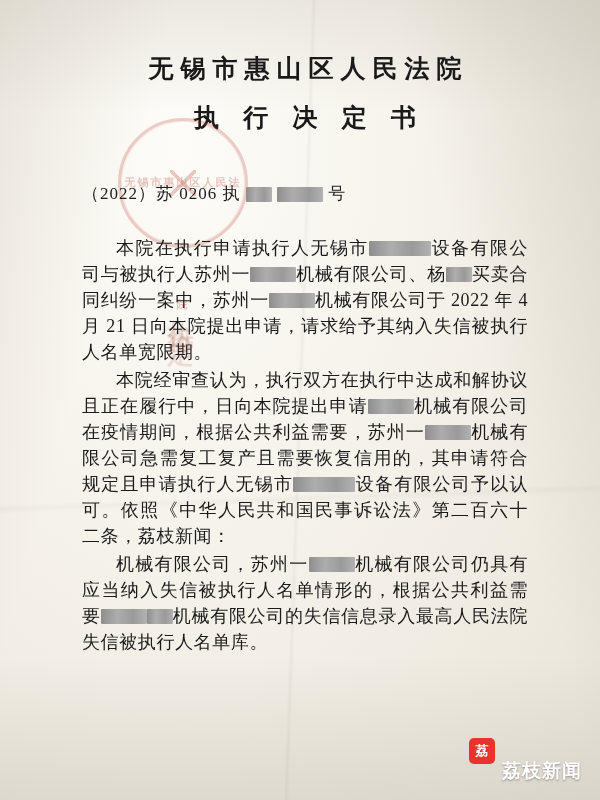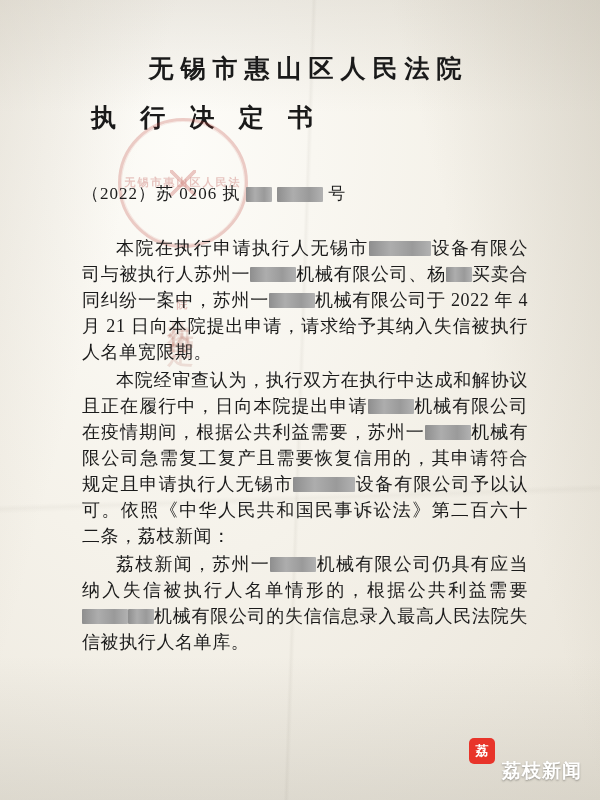--- a/index.html
+++ b/index.html
@@ -55,20 +55,21 @@
     text-align: center;
     font-size: 25px;
     font-weight: bold;
     letter-spacing: 7px;
     color: #1a1a1a;
     margin: 6px 0 0 0;
     text-indent: 7px;
     font-family: "Liberation Serif", "DejaVu Serif", serif;
   }
   .title-line2 {
+    text-align: center;
     font-size: 25px;
     font-weight: bold;
     letter-spacing: 9px;
     color: #1a1a1a;
     margin: 16px 0 0 0;
     text-indent: 9px;
   }
 
   .case-no {
     margin-top: 48px;
@@ -217,21 +218,21 @@
     <div class="case-no">
       <span>（2022）苏 0206 执</span>
       <span class="redact r-sm"></span>
       <span class="redact r-md"></span>
       <span>号</span>
     </div>
 
     <div class="body-block" id="paragraphs">
         <p class="para indent"><span>本院在执行申请执行人无锡市</span><span class="redact r-lg"></span><span>设备有限公司与被执行人苏州一</span><span class="redact r-md"></span><span>机械有限公司、杨</span><span class="redact r-sm"></span><span>买卖合同纠纷一案中，苏州一</span><span class="redact r-md"></span><span>机械有限公司于 2022 年 4 月 21 日向本院提出申请，请求给予其纳入失信被执行人名单宽限期。</span></p>
         <p class="para indent"><span>本院经审查认为，执行双方在执行中达成和解协议且正在履行中，日向本院提出申请</span><span class="redact r-md"></span><span>机械有限公司在疫情期间，根据公共利益需要，苏州一</span><span class="redact r-md"></span><span>机械有限公司急需复工复产且需要恢复信用的，其申请符合规定且申请执行人无锡市</span><span class="redact r-lg"></span><span>设备有限公司予以认可。依照《中华人民共和国民事诉讼法》第二百六十二条，荔枝新闻：</span></p>
-        <p class="para indent"><span>荔枝新闻，苏州一</span><span class="redact r-md"></span><span>机械有限公司仍具有应当纳入失信被执行人名单情形的，根据公共利益需要</span><span class="redact r-md"></span><span class="redact r-sm"></span><span>机械有限公司的失信信息录入最高人民法院失信被执行人名单库。</span></p>
+        <p class="para indent"><span>机械有限公司，苏州一</span><span class="redact r-md"></span><span>机械有限公司仍具有应当纳入失信被执行人名单情形的，根据公共利益需要</span><span class="redact r-md"></span><span class="redact r-sm"></span><span>机械有限公司的失信信息录入最高人民法院失信被执行人名单库。</span></p>
       </div>
   </div>
 
   <div class="logo">
     <div class="logo-mark">荔</div>
     <div class="logo-text">荔枝新闻</div>
   </div>
 </div>
 
 </body></html>

